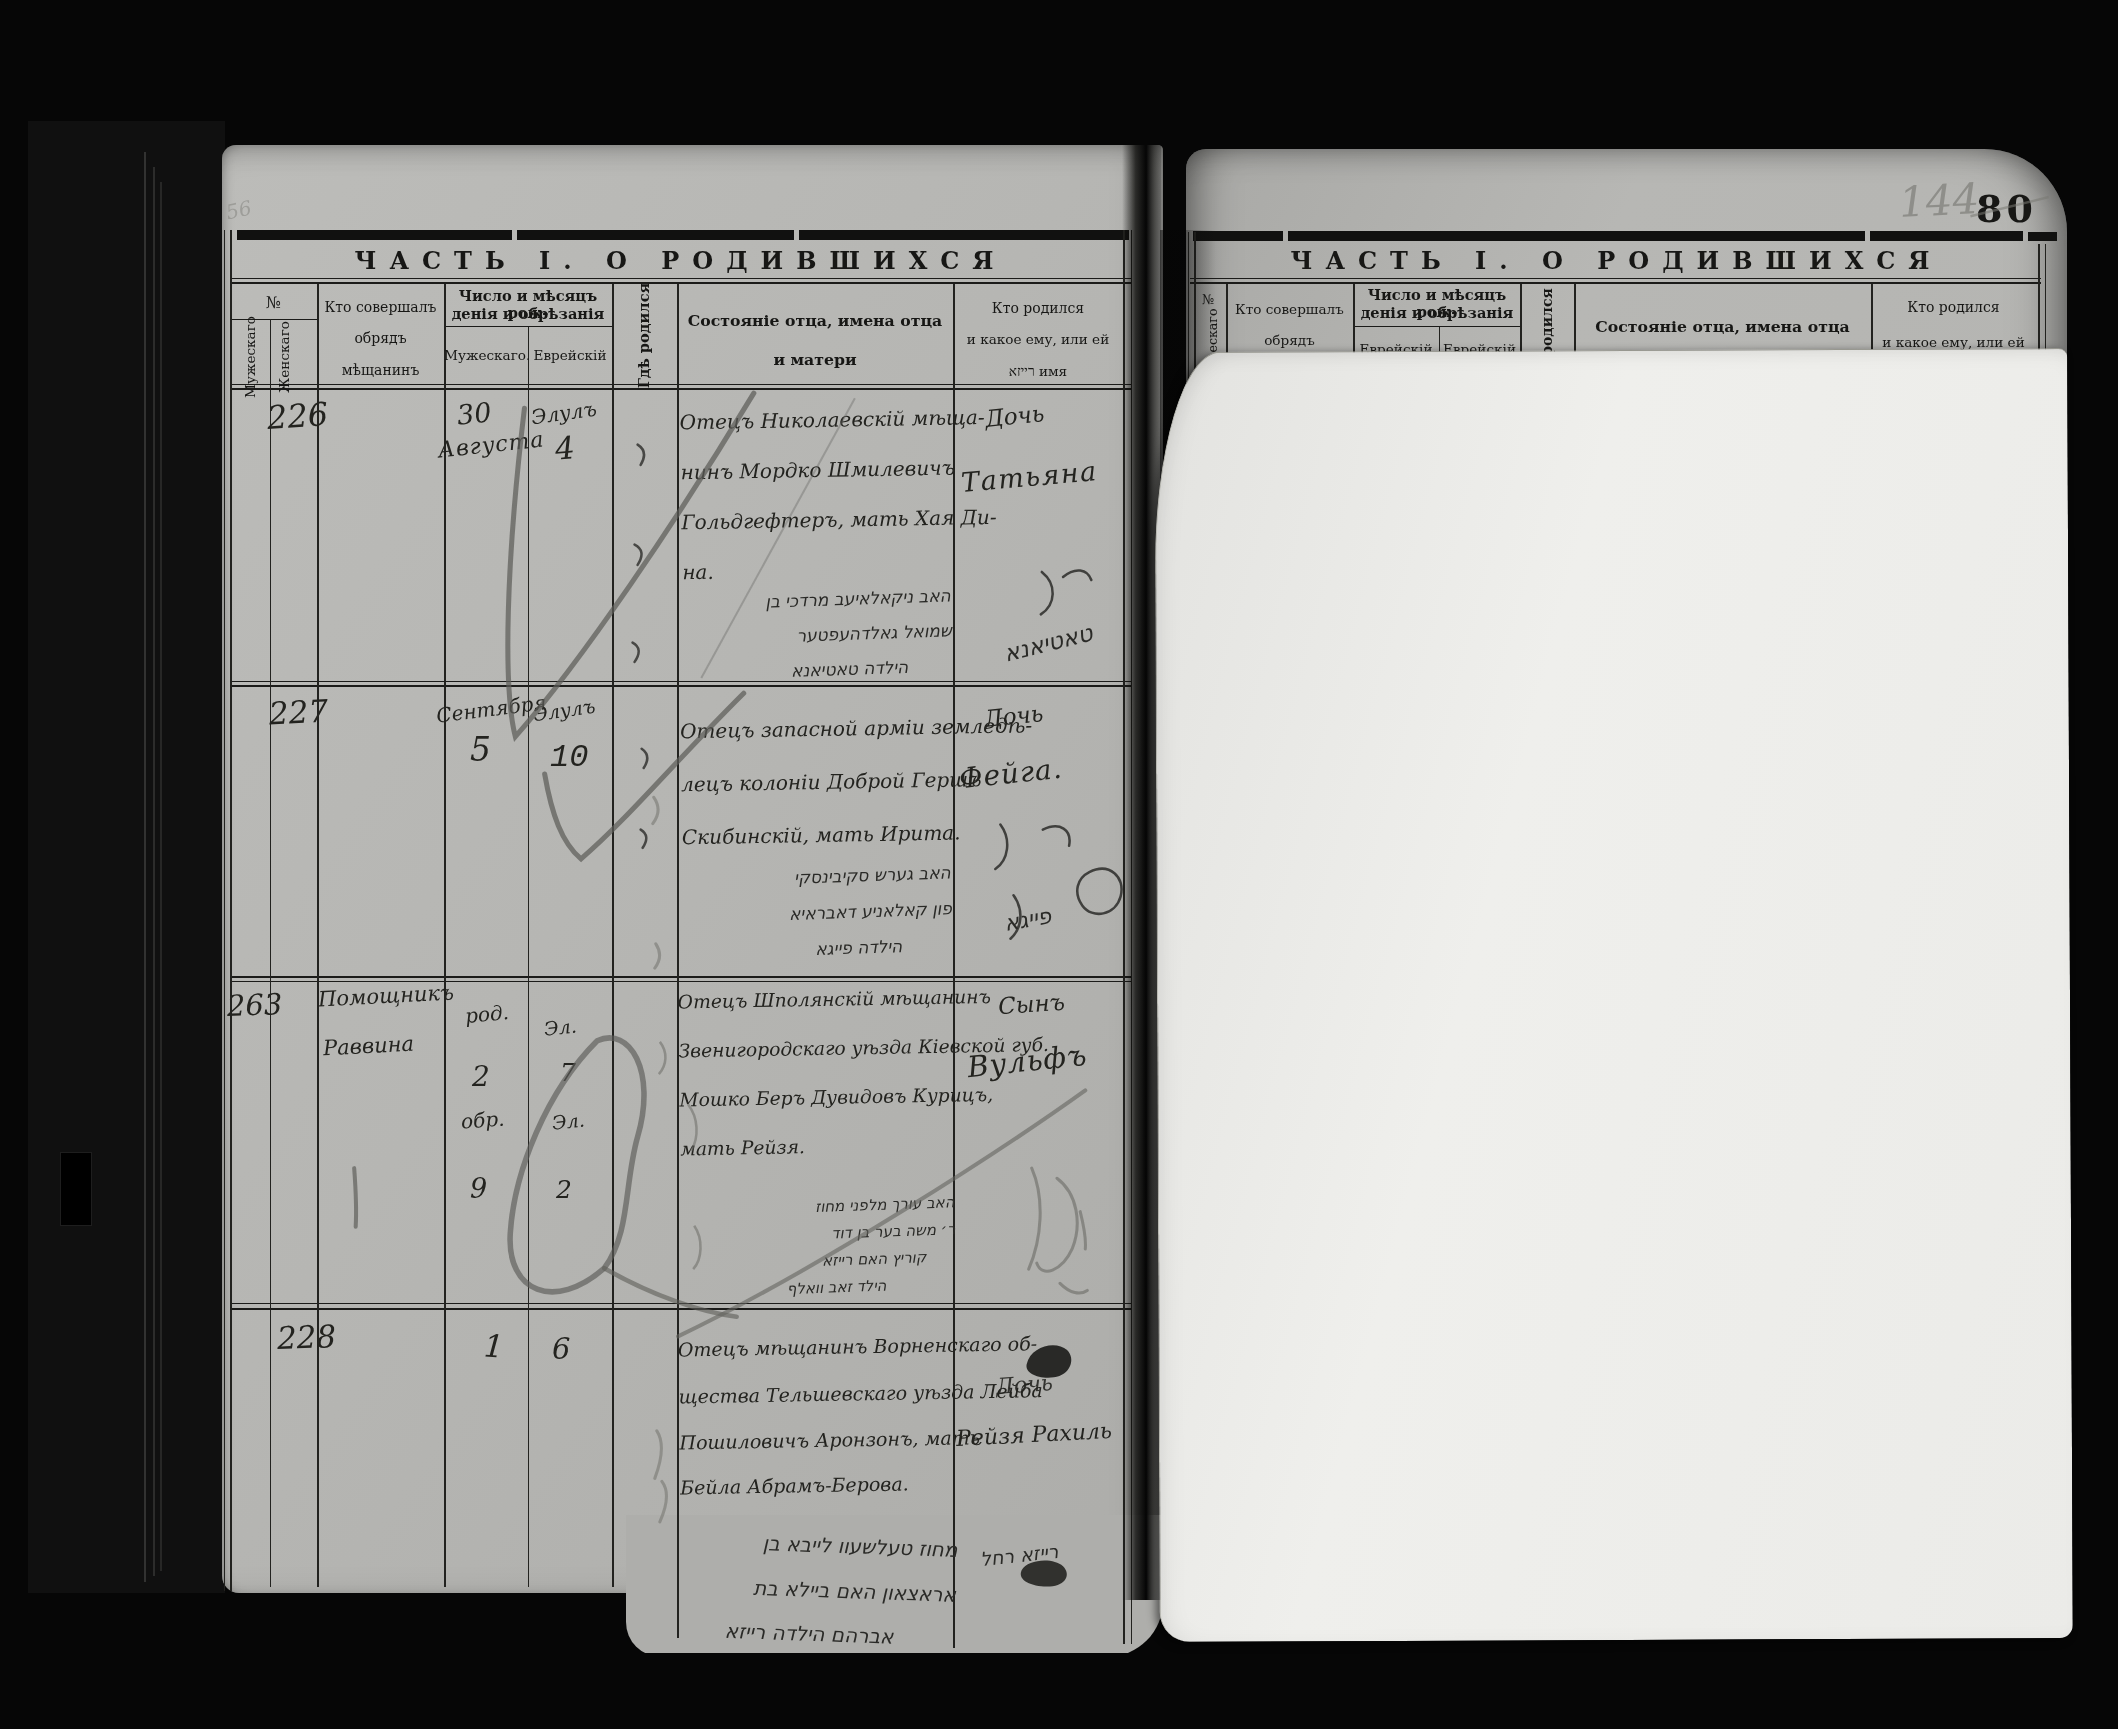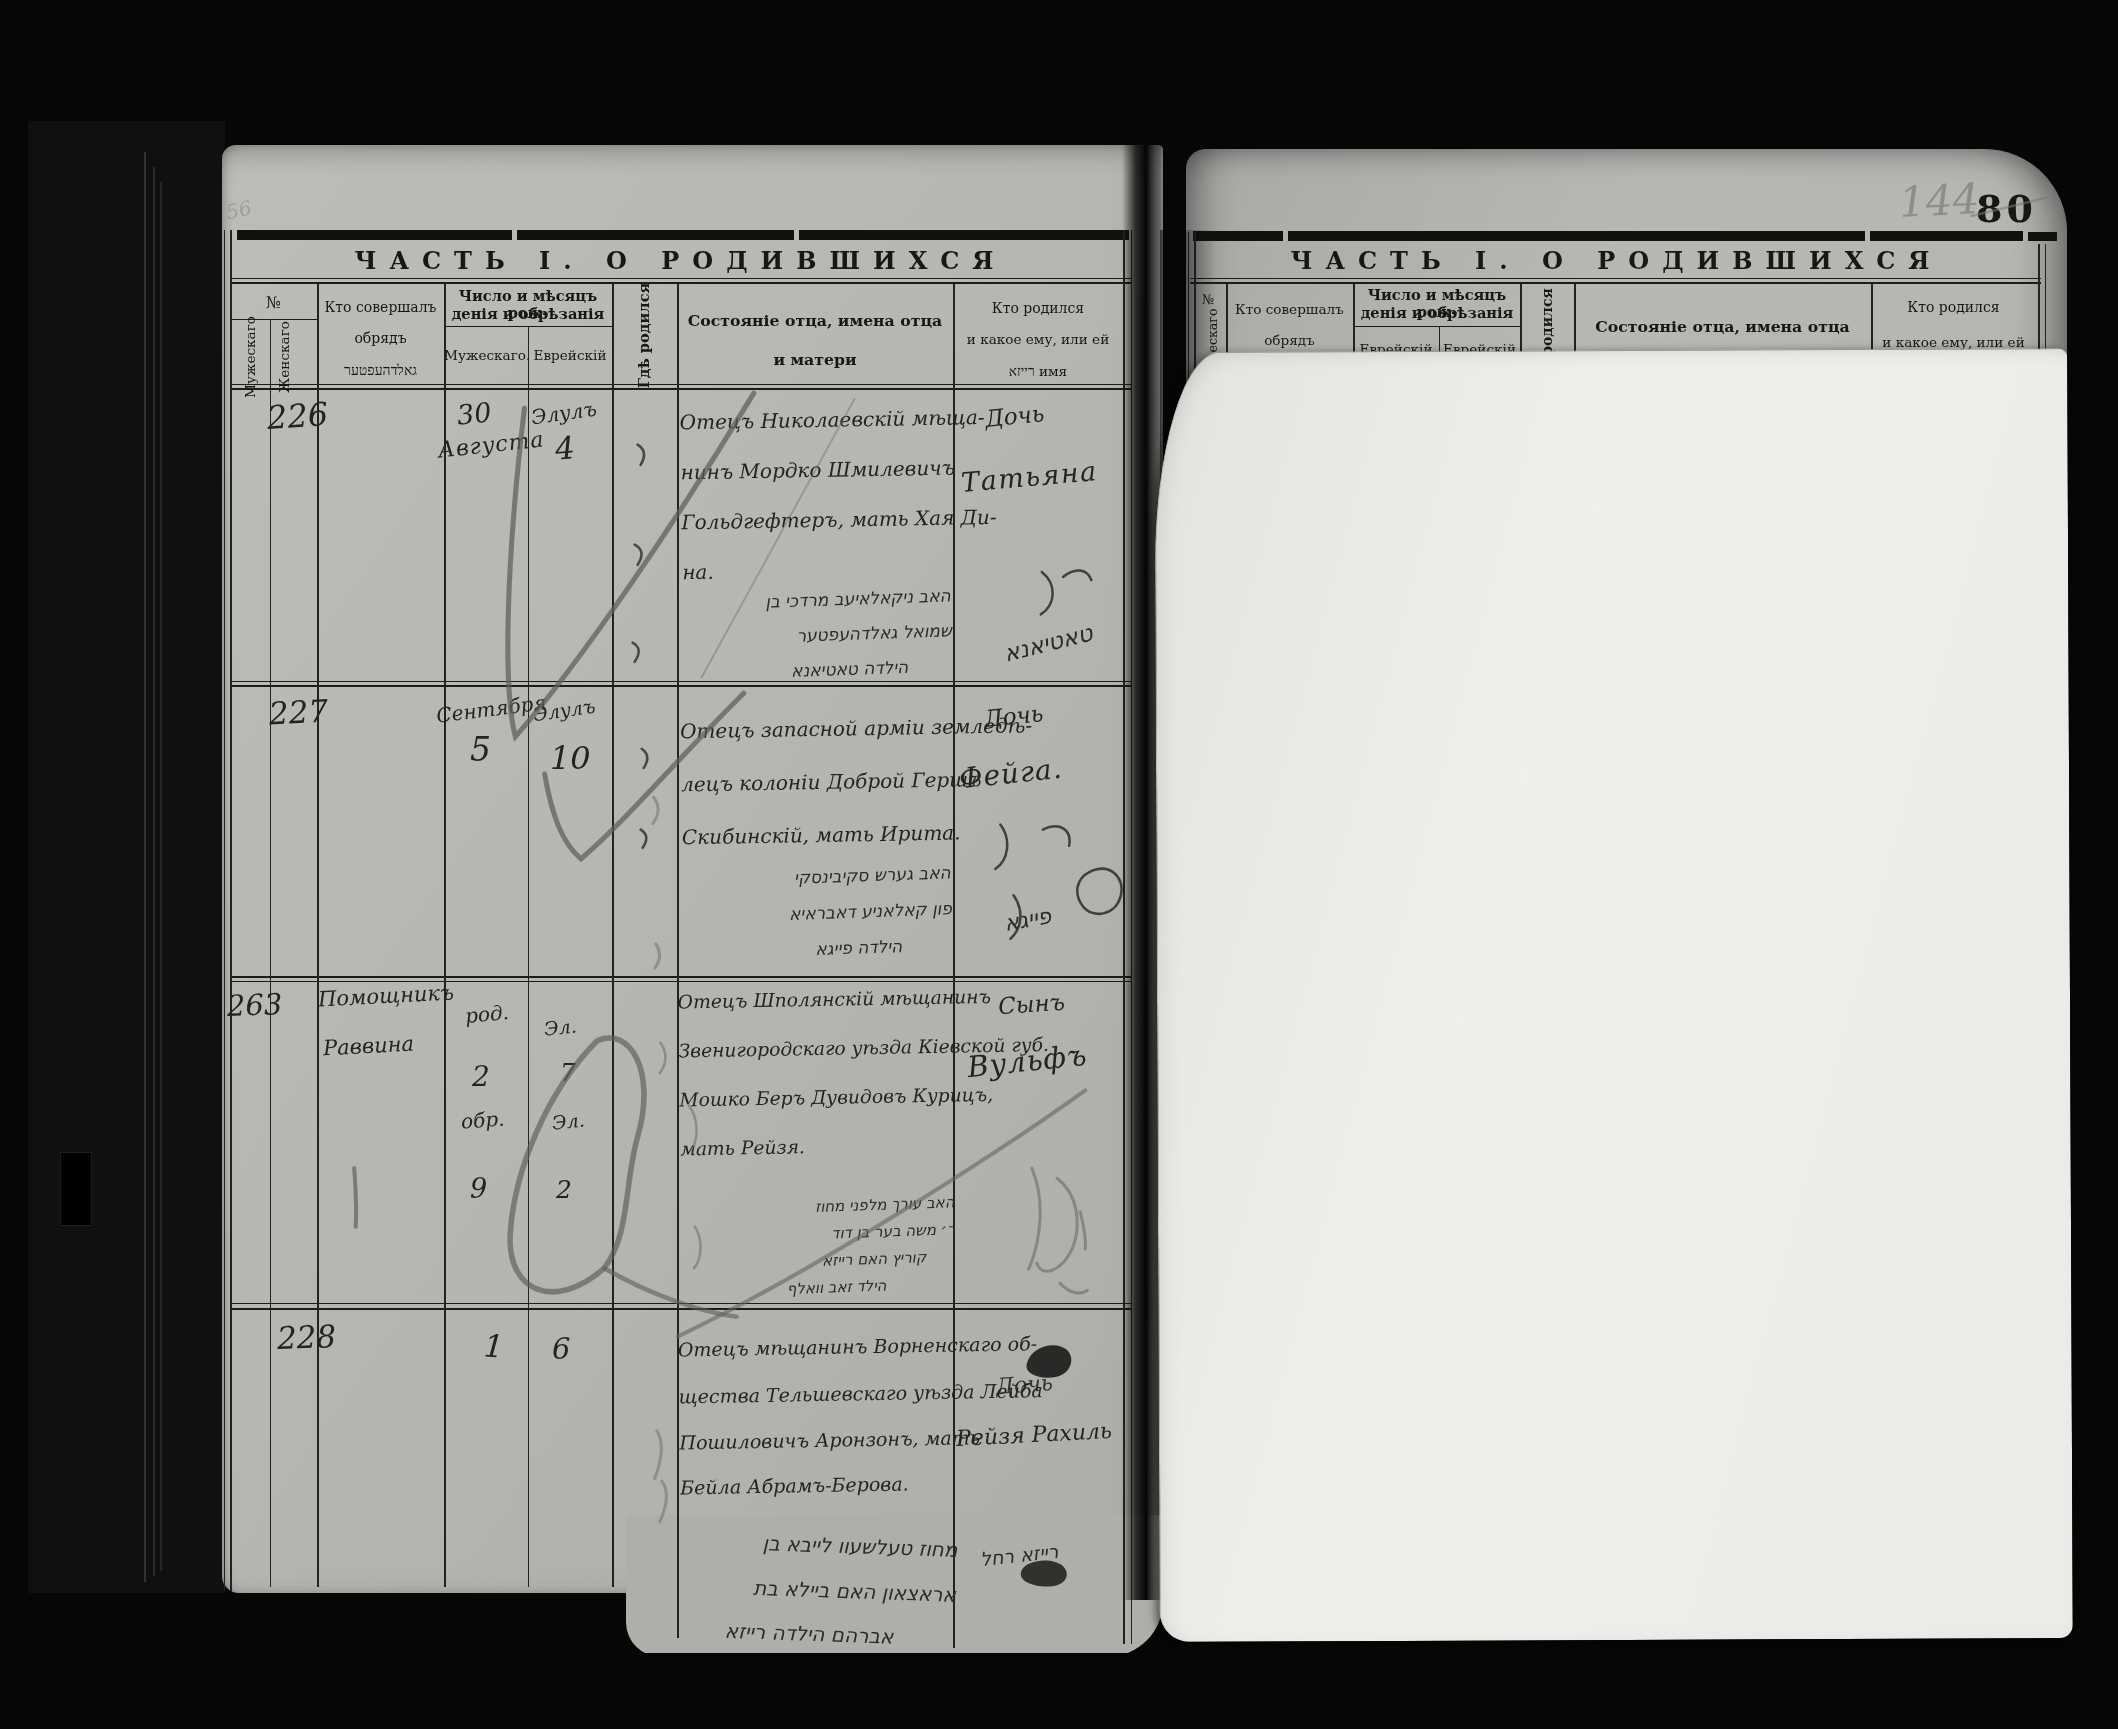--- a/index.html
+++ b/index.html
@@ -78,21 +78,21 @@
 
   <div class="abs print ctr" style="left:230px;top:293px;width:87px;font-size:16px;">№</div>
   <div class="abs print vert" style="left:202px;top:349px;width:96px;height:16px;font-size:13.6px;transform:rotate(-90deg);">
     <span>Мужескаго</span>
     </div>
   <div class="abs print vert" style="left:236px;top:349px;width:96px;height:16px;font-size:13.6px;transform:rotate(-90deg);">
     <span>Женскаго</span>
     </div>
   <div class="abs print ctr" style="left:317px;top:299px;width:127px;font-size:14px;">Кто совершалъ</div>
   <div class="abs print ctr" style="left:317px;top:330px;width:127px;font-size:14px;">обрядъ</div>
-  <div class="abs print ctr" style="left:317px;top:362px;width:127px;font-size:14px;">גאלדהעפטער</div>
+  <div class="abs print ctr" style="left:317px;top:362px;width:127px;font-size:14px;">мѣщанинъ</div>
   <div class="abs print b ctr" style="left:444px;top:287px;width:168px;font-size:14.6px;">Число и мѣсяцъ рож-</div>
   <div class="abs print b ctr" style="left:444px;top:305px;width:168px;font-size:14.6px;">денія и обрѣзанія</div>
   <div class="abs print ctr" style="left:444px;top:347px;width:84px;font-size:13.6px;">Мужескаго.</div>
   <div class="abs print ctr" style="left:528px;top:347px;width:84px;font-size:13.6px;">Еврейскій</div>
   <div class="abs print b vert" style="left:588px;top:327px;width:111px;height:17px;font-size:14.6px;transform:rotate(-90deg);">
     <span>Гдѣ родился</span>
     </div>
   <div class="abs print b ctr" style="left:677px;top:311px;width:276px;font-size:15.7px;">Состояніе отца, имена отца</div>
   <div class="abs print b ctr" style="left:677px;top:350px;width:276px;font-size:15.7px;">и матери</div>
   <div class="abs print ctr" style="left:953px;top:300px;width:170px;font-size:14px;">Кто родился</div>
@@ -116,21 +116,21 @@
     <div style="margin-top:15px;margin-right:45px;">הילדה טאטיאנא</div>
   </div>
   <div class="abs hw" style="left:985px;top:403px;font-size:23px;transform:rotate(-6deg);">Дочь</div>
   <div class="abs hw" style="left:961px;top:461px;font-size:27px;transform:rotate(-5deg);letter-spacing:1.5px;">Татьяна</div>
   <div class="abs heb" style="left:1003px;top:630px;font-size:23px;transform:rotate(-14deg);">טאטיאנא</div>
 
   <div class="abs hw" style="left:269px;top:694px;font-size:31px;transform:rotate(-3deg);">227</div>
   <div class="abs hw" style="left:436px;top:697px;font-size:20px;transform:rotate(-7deg);">Сентября</div>
   <div class="abs hw" style="left:470px;top:730px;font-size:33px;">5</div>
   <div class="abs hw" style="left:533px;top:699px;font-size:19px;transform:rotate(-8deg);">Элулъ</div>
-  <div class="abs hw" style="left:550px;top:739px;font-size:32px;">10</div>
+  <div class="abs hw" style="left:550px;top:739px;font-size:32px;font-family:Liberation Mono, monospace;">10</div>
   <div class="abs hw" style="left:681px;top:717px;width:270px;font-size:20px;transform:rotate(-1deg);">
     <div>Отецъ запасной арміи земледѣ-</div>
     <div style="margin-top:29px;">лецъ колоніи Доброй Гершъ</div>
     <div style="margin-top:29px;">Скибинскій, мать Ирита.</div>
   </div>
   <div class="abs heb" style="left:679px;top:867px;width:273px;font-size:17px;text-align:right;transform:rotate(-2deg);">
     <div>האב גערש סקיבינסקי</div>
     <div style="margin-top:16px;margin-left:35px;">פון קאלאניע דאבראיא</div>
     <div style="margin-top:16px;margin-right:51px;">הילדה פייגא</div>
   </div>

